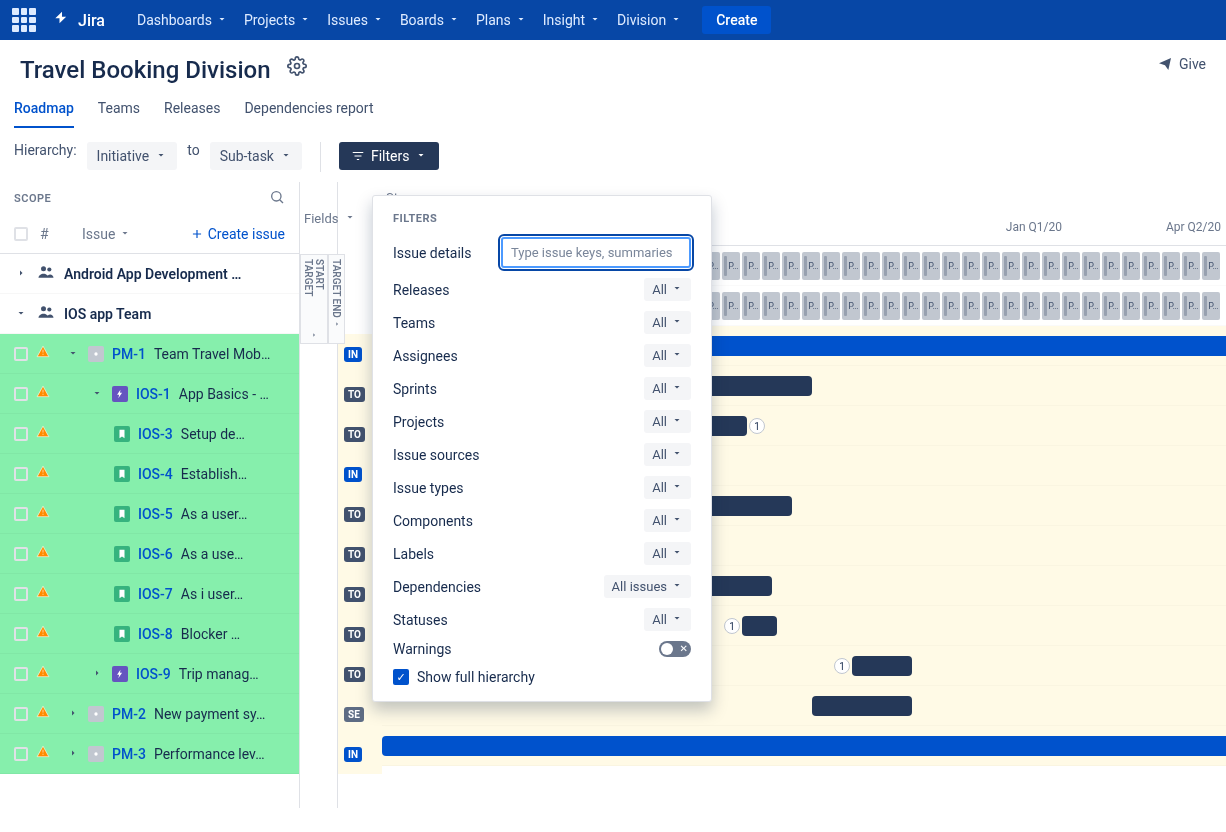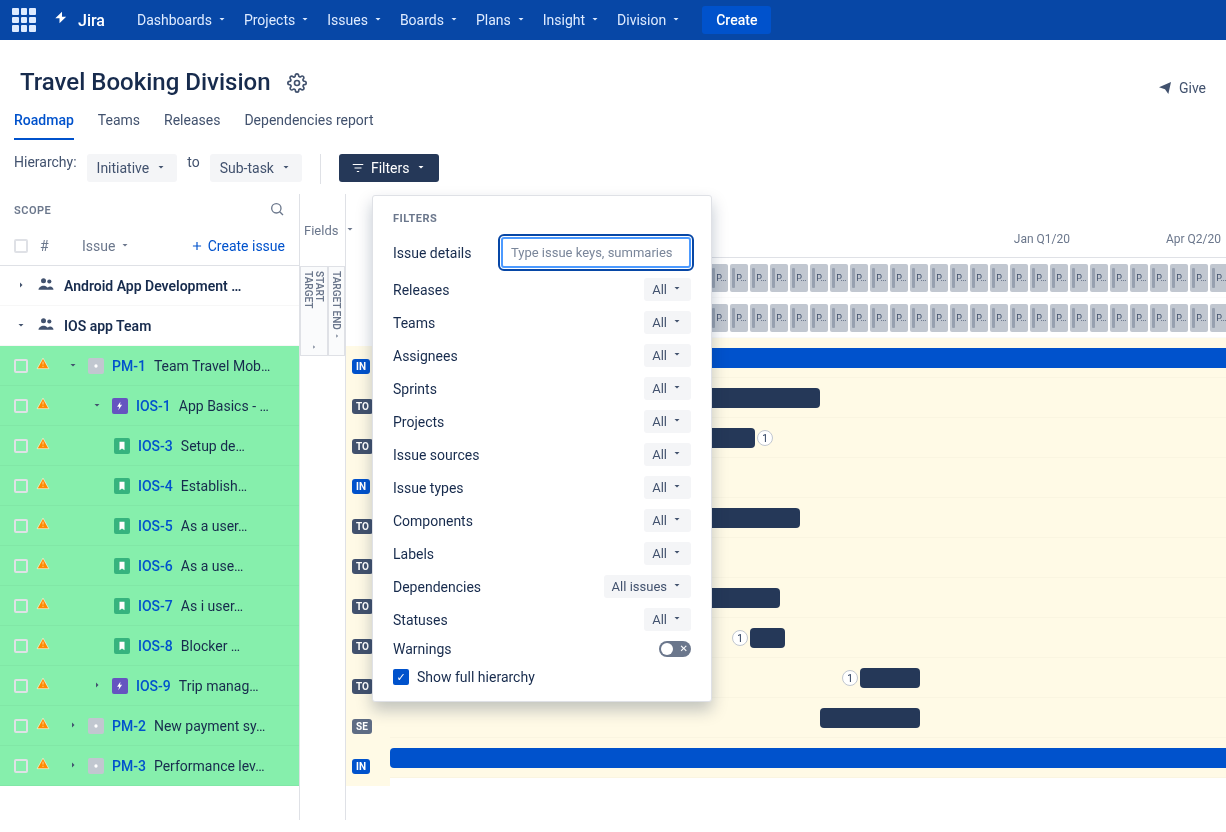--- a/index.html
+++ b/index.html
@@ -8,21 +8,21 @@
 
 .topnav { background: #0747a6; height: 40px; display: flex; align-items: center; padding: 0 12px; gap: 4px; }
 .app-switcher { width: 24px; height: 24px; display: grid; grid-template-columns: repeat(3,1fr); grid-template-rows: repeat(3,1fr); gap: 2px; cursor: pointer; margin-right: 12px; }
 .app-switcher span { background: #deebff; border-radius: 1px; }
 .logo { display: flex; align-items: center; gap: 6px; color: #fff; font-weight: 500; font-size: 16px; margin-right: 20px; }
 .logo svg { width: 20px; height: 20px; }
 .nav-item { color: #deebff; padding: 6px 8px; display: flex; align-items: center; gap: 4px; cursor: pointer; font-size: 14px; }
 .create-btn { background: #0052cc; color: #fff; padding: 6px 14px; border-radius: 3px; margin-left: 8px; cursor: pointer; font-weight: 500; }
 
 
-.page-header { padding: 28px 20px 0 20px; display: flex; align-items: flex-end; gap: 16px; }
+.page-header { padding: 16px 20px 0 20px; display: flex; align-items: flex-start; gap: 16px; }
 .page-title { font-size: 24px; font-weight: 500; color: #172b4d; }
 .gear { color: #42526e; cursor: pointer; }
 .feedback { margin-left: auto; display: flex; align-items: center; gap: 6px; color: #42526e; cursor: pointer; }
 
 
 .tabs { padding: 16px 14px 0 14px; display: flex; gap: 24px; border-bottom: 2px solid #fff; }
 .tab { padding-bottom: 10px; cursor: pointer; color: #42526e; font-size: 14px; }
 .tab.active { color: #0052cc; font-weight: 500; border-bottom: 2px solid #0052cc; margin-bottom: -2px; }
 
 
@@ -36,21 +36,21 @@
 .grid { display: flex; position: relative; height: calc(832px - 40px - 68px - 44px - 54px); }
 .left-col { width: 300px; border-right: 1px solid #dfe1e6; display: flex; flex-direction: column; }
 .scope-head { display: flex; align-items: center; justify-content: space-between; padding: 6px 14px; height: 32px; }
 .scope-label { font-size: 11px; font-weight: 600; color: #6b778c; letter-spacing: 0.5px; }
 .search-icon { color: #6b778c; cursor: pointer; }
 .col-head { display: flex; align-items: center; padding: 6px 14px; height: 40px; border-bottom: 1px solid #dfe1e6; gap: 12px; }
 .col-head .hash { width: 30px; color: #6b778c; }
 .col-head .issue-lbl { display: flex; align-items: center; gap: 4px; color: #6b778c; }
 .create-issue { margin-left: auto; color: #0052cc; display: flex; align-items: center; gap: 4px; cursor: pointer; }
 
-.middle-col { width: 46px; border-right: 1px solid #dfe1e6; position: relative; }
+.middle-col { width: 38px; border-right: 1px solid #dfe1e6; position: relative; }
 .middle-col .fields-head { height: 72px; }
 .vertical-labels { position: absolute; top: 72px; display: flex; }
 .vlabel { writing-mode: vertical-lr; font-size: 10px; font-weight: 600; color: #6b778c; padding: 4px 2px; border: 1px solid #dfe1e6; background: #fafbfc; height: 90px; display:flex; align-items:center; gap:2px;}
 .vlabel svg { width:8px;height:8px;}
 
 .status-col { width: 44px; padding-top: 72px; }
 
 .right-col { flex: 1; overflow: hidden; position: relative; }
 .fields-head { padding: 8px 10px; display: flex; align-items: center; gap: 6px; color: #6b778c; cursor: pointer; }
 .timeline-head { display: flex; height: 32px; border-bottom: 1px solid #dfe1e6; text-align: right; }

